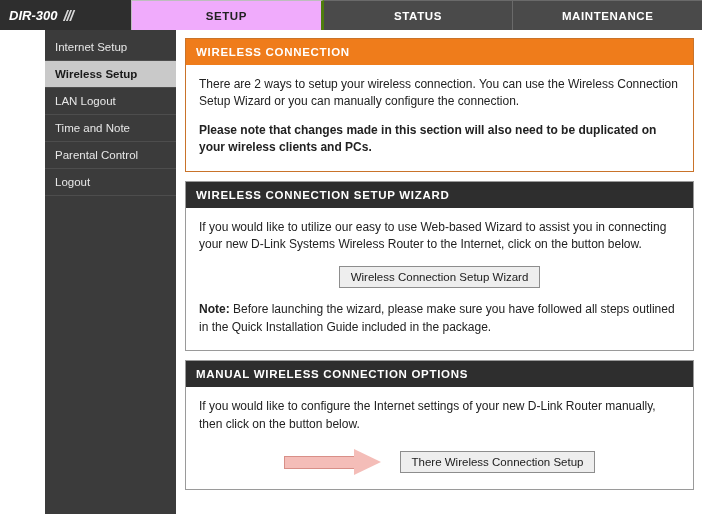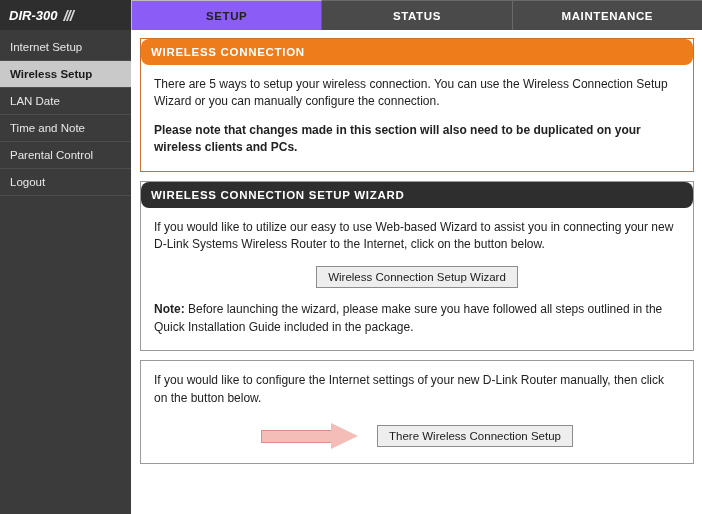--- a/index.html
+++ b/index.html
@@ -57,31 +57,32 @@
     font-weight: bold;
     letter-spacing: 0.6px;
     color: #ffffff;
     background: #4a4a4a;
     border-right: 1px solid #6a6a6a;
     border-top: 1px solid #6a6a6a;
     cursor: pointer;
   }
   .tab:last-child { border-right: none; }
   .tab.active {
-    background: #8b5cf6;
+    background: #f0abfc;
     color: #222222;
     border-top: 1px solid #bdbdbd;
     border-left: 1px solid #bdbdbd;
-    border-right: 1px solid #4d7c0f;
+    border-right: 3px solid #4d7c0f;
   }
 
   
   .body {
     display: flex;
     height: 484px;
+    margin-left: 45px;
   }
   .sidebar {
     width: 131px;
     background: #3b3b3b;
     padding-top: 4px;
   }
   .side-item {
     color: #e7e7e7;
     font-size: 11.5px;
     padding: 7px 0 7px 10px;
@@ -108,21 +109,20 @@
   .panel.highlight {
     border: 1px solid #c9732a;
   }
   .panel-head {
     background: #2e2e2e;
     color: #ffffff;
     font-size: 11.5px;
     font-weight: bold;
     letter-spacing: 0.7px;
     padding: 7px 10px;
-    border-radius: 8px;
   }
   .panel-head.orange {
     background: #ef7c1b;
     color: #ffffff;
   }
   .panel-body {
     padding: 11px 13px 14px 13px;
     font-size: 12px;
     color: #222222;
     line-height: 1.45;
@@ -202,48 +202,49 @@
       <div class="tab">STATUS</div>
       <div class="tab">MAINTENANCE</div>
     </div>
   </div>
 
   <div class="body">
 
     <div class="sidebar">
       <div class="side-item">Internet Setup</div>
       <div class="side-item active">Wireless Setup</div>
-      <div class="side-item">LAN Date</div>
+      <div class="side-item">LAN Logout</div>
       <div class="side-item">Time and Note</div>
       <div class="side-item">Parental Control</div>
       <div class="side-item">Logout</div>
     </div>
 
     <div class="content">
 
       <div class="panel highlight">
         <div class="panel-head orange">WIRELESS CONNECTION</div>
         <div class="panel-body">
-          <p>There are 5 ways to setup your wireless connection. You can use the Wireless Connection Setup Wizard or you can manually configure the connection.</p>
+          <p>There are 2 ways to setup your wireless connection. You can use the Wireless Connection Setup Wizard or you can manually configure the connection.</p>
           <p class="bold">Please note that changes made in this section will also need to be duplicated on your wireless clients and PCs.</p>
         </div>
       </div>
 
       <div class="panel">
         <div class="panel-head">WIRELESS CONNECTION SETUP WIZARD</div>
         <div class="panel-body">
           <p>If you would like to utilize our easy to use Web-based Wizard to assist you in connecting your new D-Link Systems Wireless Router to the Internet, click on the button below.</p>
           <div class="btn-row">
             <button class="btn">Wireless Connection Setup Wizard</button>
           </div>
           <p><span class="bold">Note:</span><span> Before launching the wizard, please make sure you have followed all steps outlined in the Quick Installation Guide included in the package.</span></p>
         </div>
       </div>
 
       <div class="panel">
+        <div class="panel-head">MANUAL WIRELESS CONNECTION OPTIONS</div>
         <div class="panel-body">
           <p>If you would like to configure the Internet settings of your new D-Link Router manually, then click on the button below.</p>
           <div class="arrow-row">
             <span class="arrow">
               <span class="head-edge"></span>
               <span class="shaft"></span>
               <span class="head"></span>
             </span>
             <button class="btn">There Wireless Connection Setup</button>
           </div>

